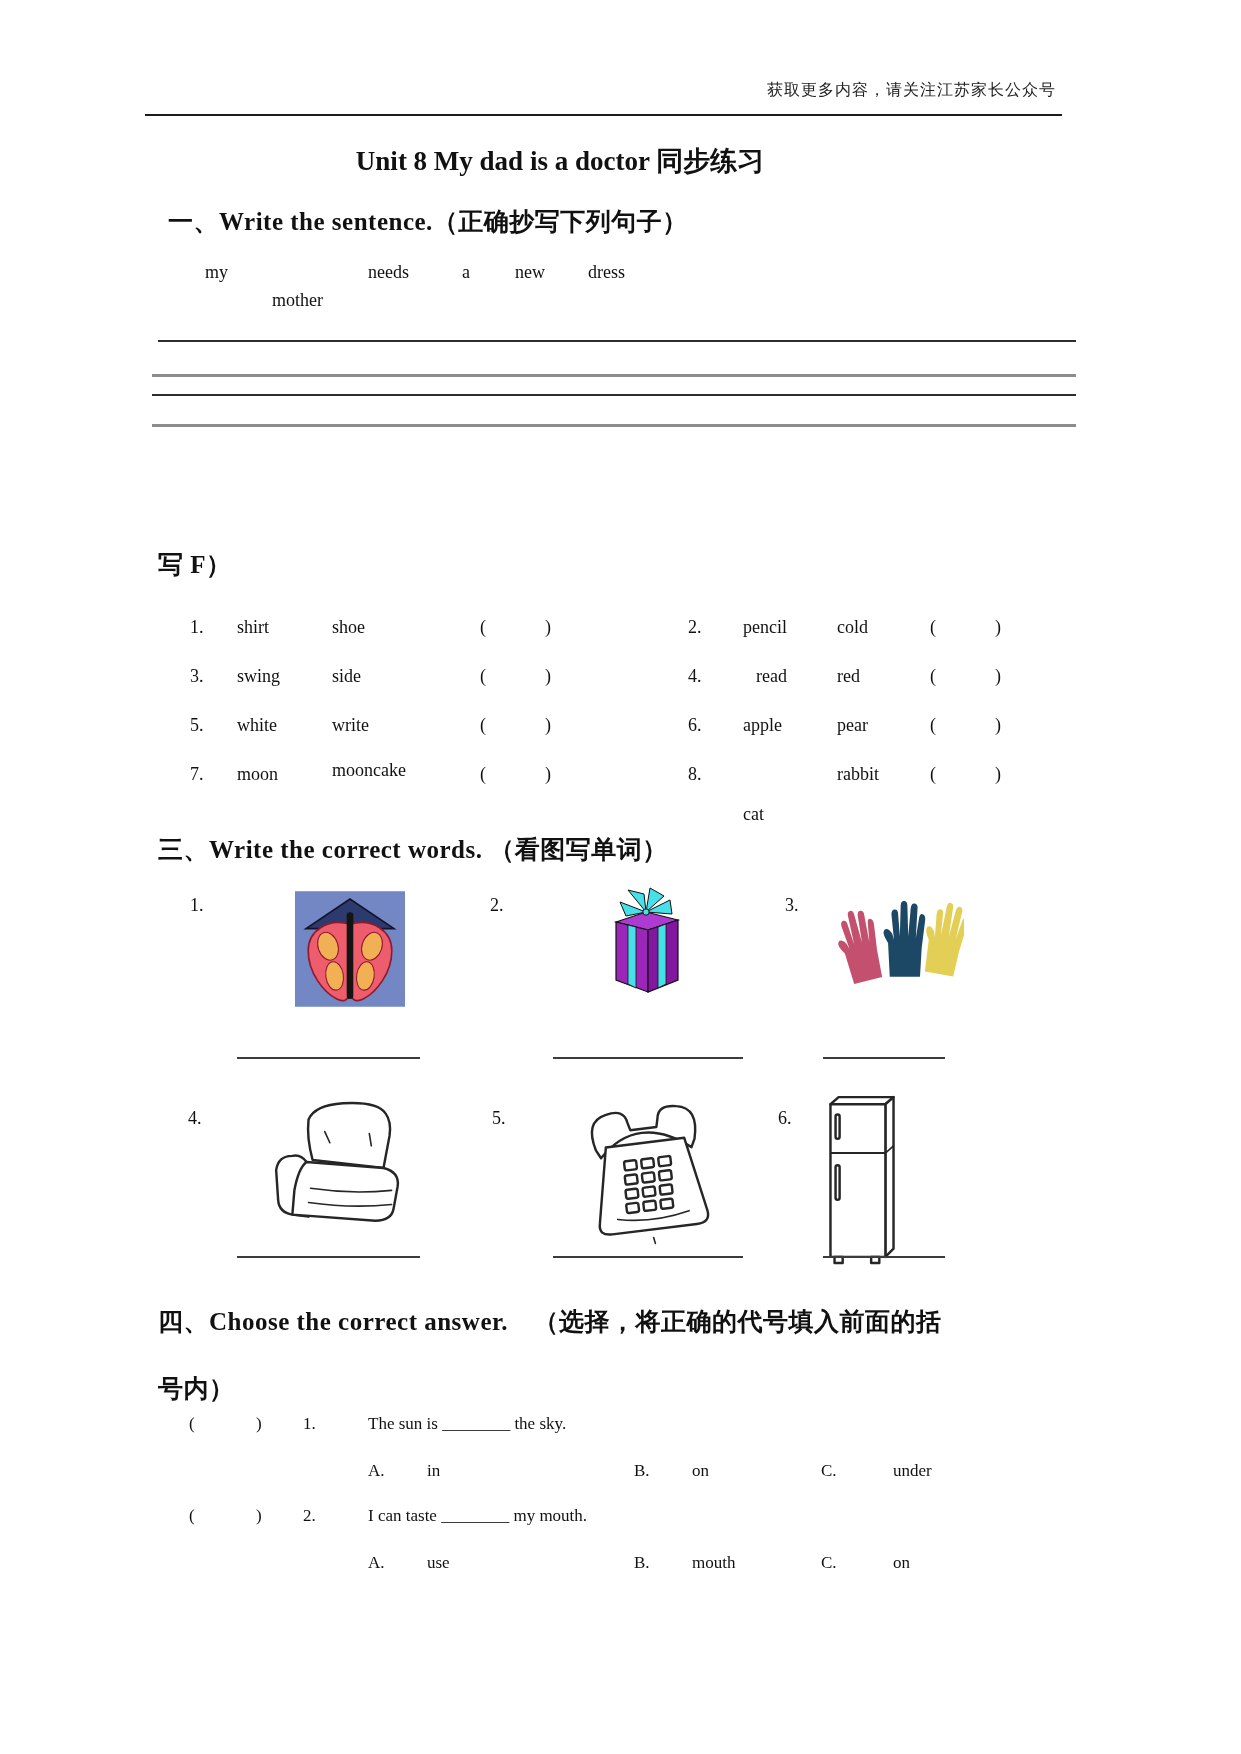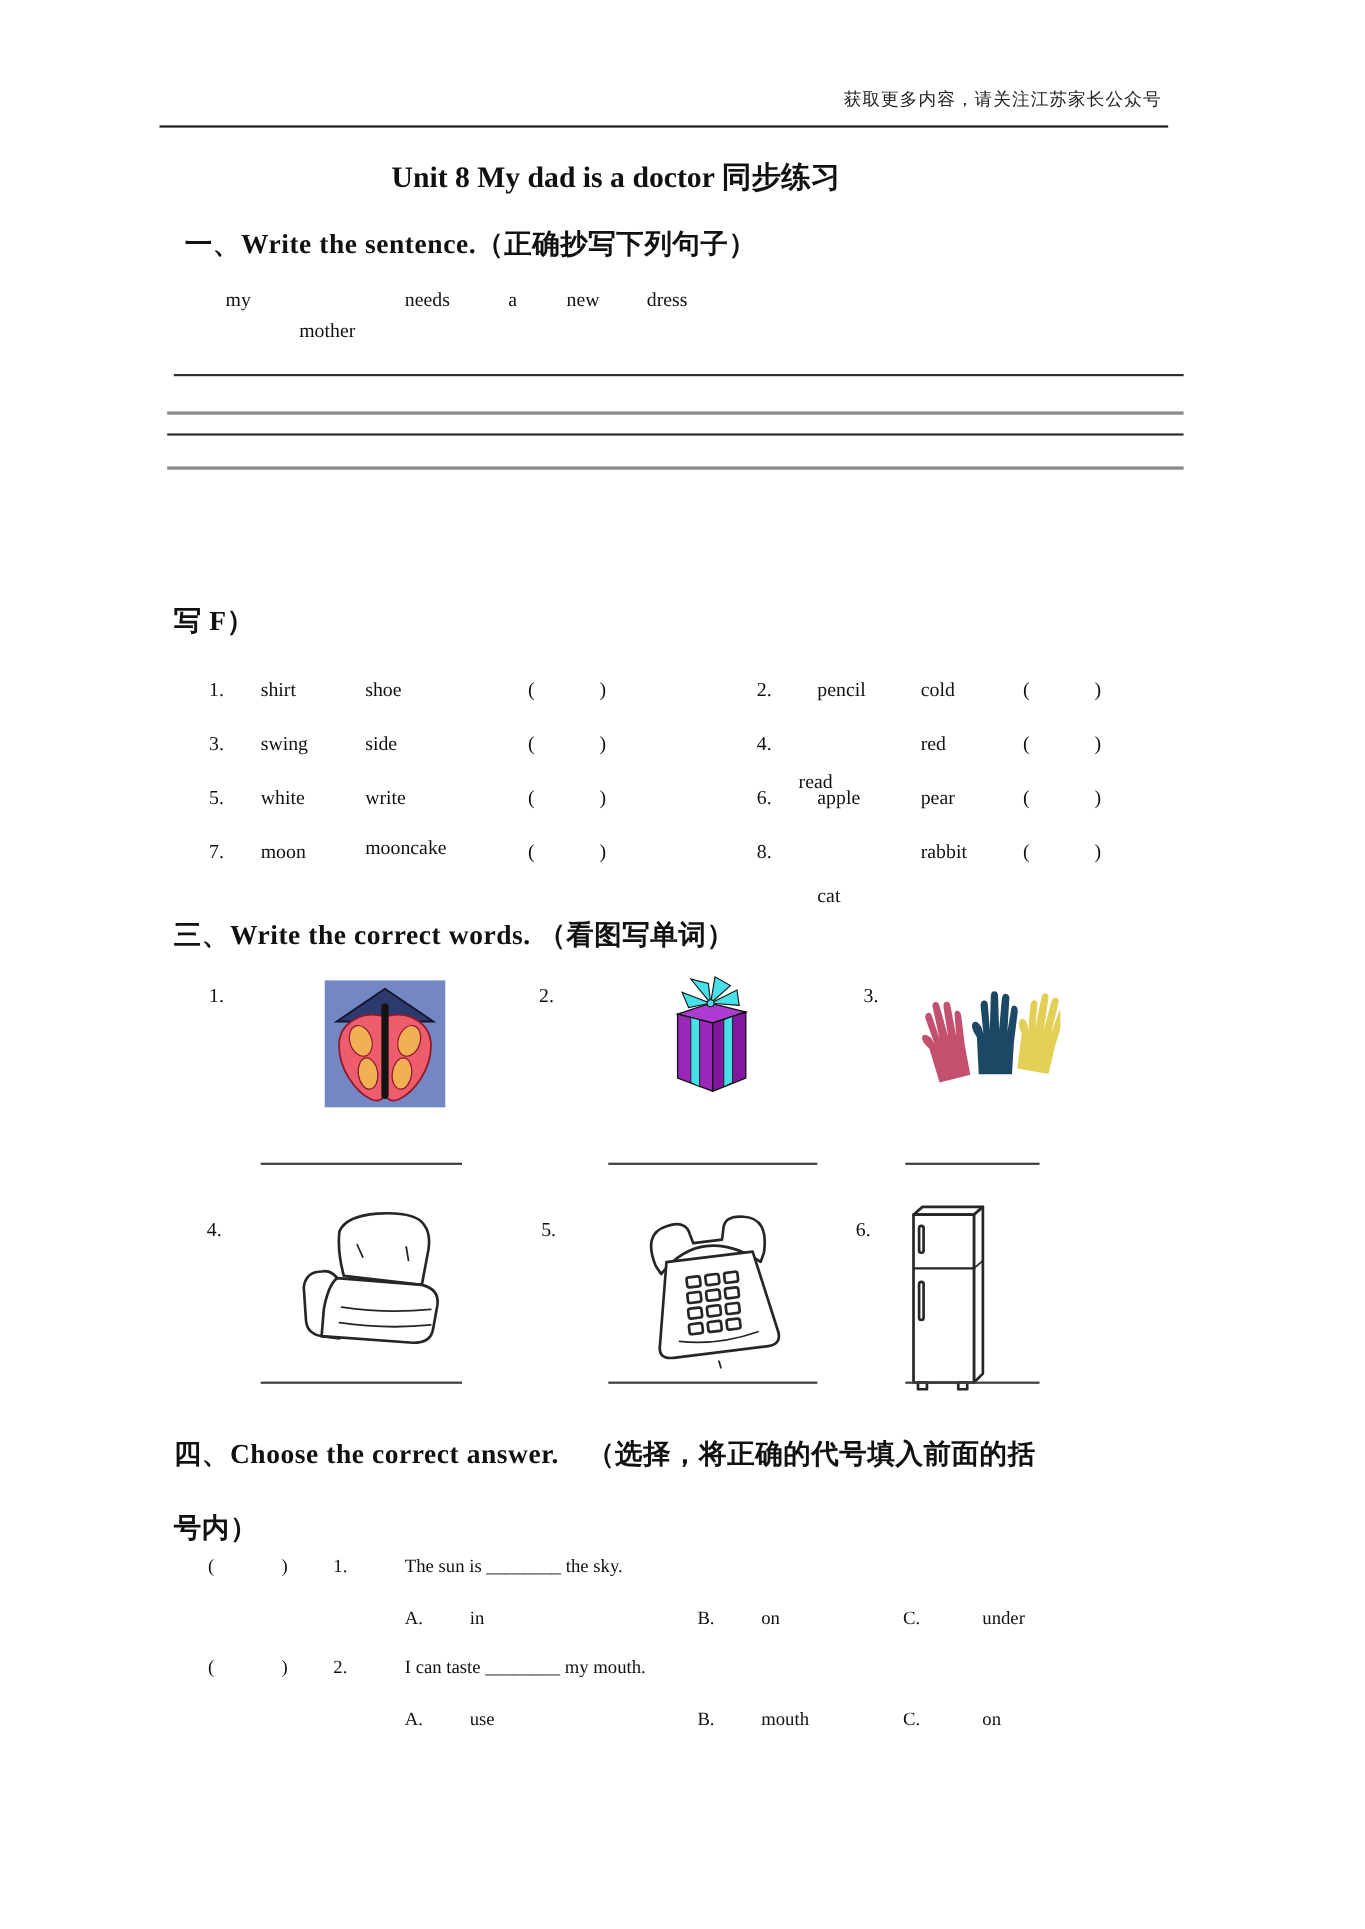--- a/index.html
+++ b/index.html
@@ -58,21 +58,21 @@
   <div class="abs body-text" style="left:837px;top:617px;">cold</div>
   <div class="abs body-text" style="left:930px;top:617px;">(</div>
   <div class="abs body-text" style="left:995px;top:617px;">)</div>
 
   <div class="abs body-text" style="left:190px;top:666px;">3.</div>
   <div class="abs body-text" style="left:237px;top:666px;">swing</div>
   <div class="abs body-text" style="left:332px;top:666px;">side</div>
   <div class="abs body-text" style="left:480px;top:666px;">(</div>
   <div class="abs body-text" style="left:545px;top:666px;">)</div>
   <div class="abs body-text" style="left:688px;top:666px;">4.</div>
-  <div class="abs body-text" style="left:726px;top:666px;margin-top:34px;">read</div>
+  <div class="abs body-text" style="left:756px;top:666px;">read</div>
   <div class="abs body-text" style="left:837px;top:666px;">red</div>
   <div class="abs body-text" style="left:930px;top:666px;">(</div>
   <div class="abs body-text" style="left:995px;top:666px;">)</div>
 
   <div class="abs body-text" style="left:190px;top:715px;">5.</div>
   <div class="abs body-text" style="left:237px;top:715px;">white</div>
   <div class="abs body-text" style="left:332px;top:715px;">write</div>
   <div class="abs body-text" style="left:480px;top:715px;">(</div>
   <div class="abs body-text" style="left:545px;top:715px;">)</div>
   <div class="abs body-text" style="left:688px;top:715px;">6.</div>

